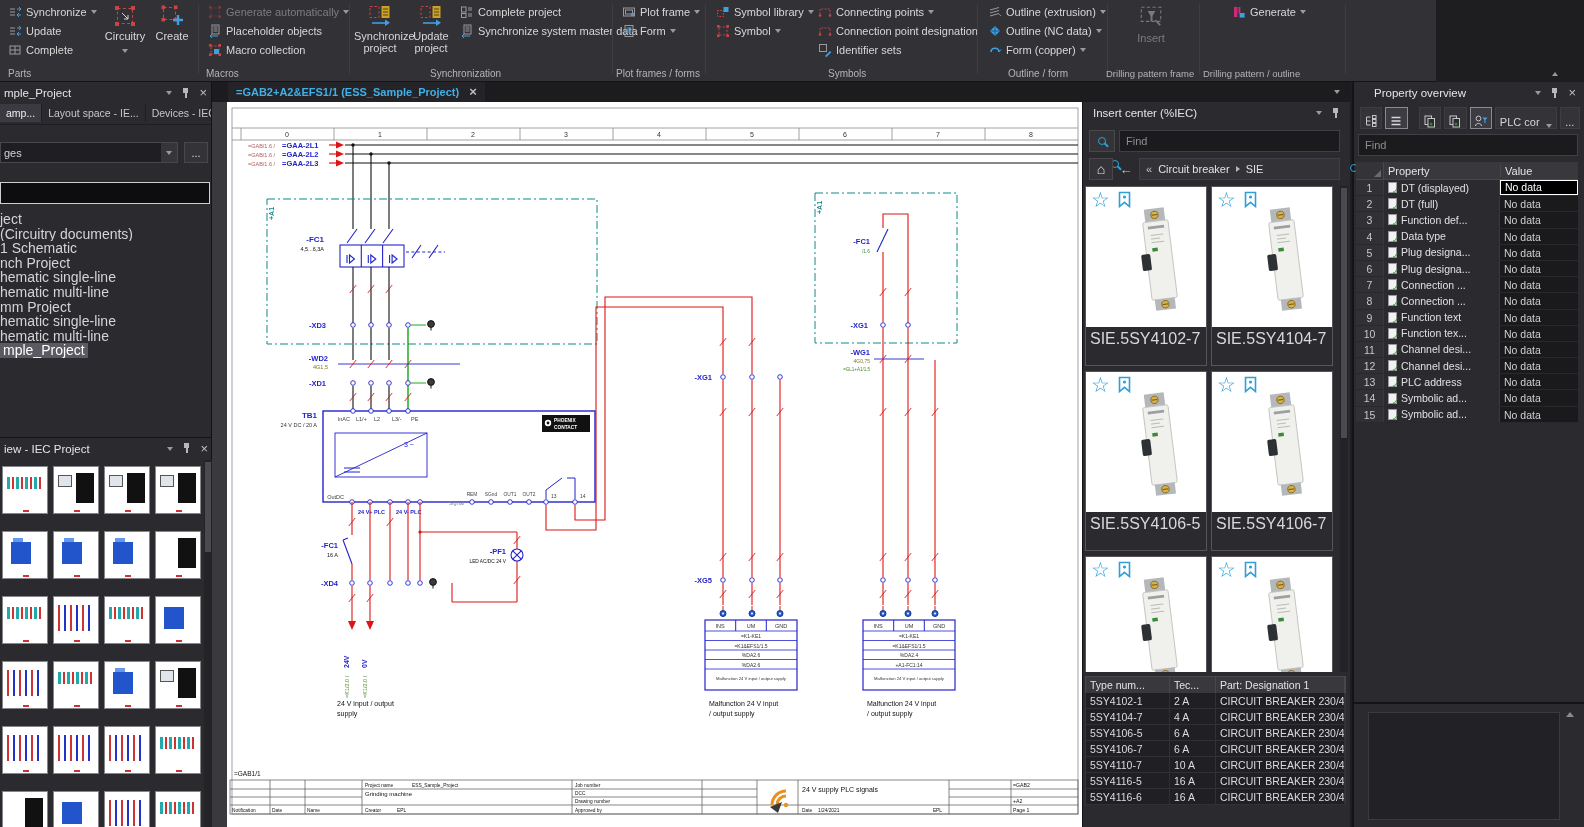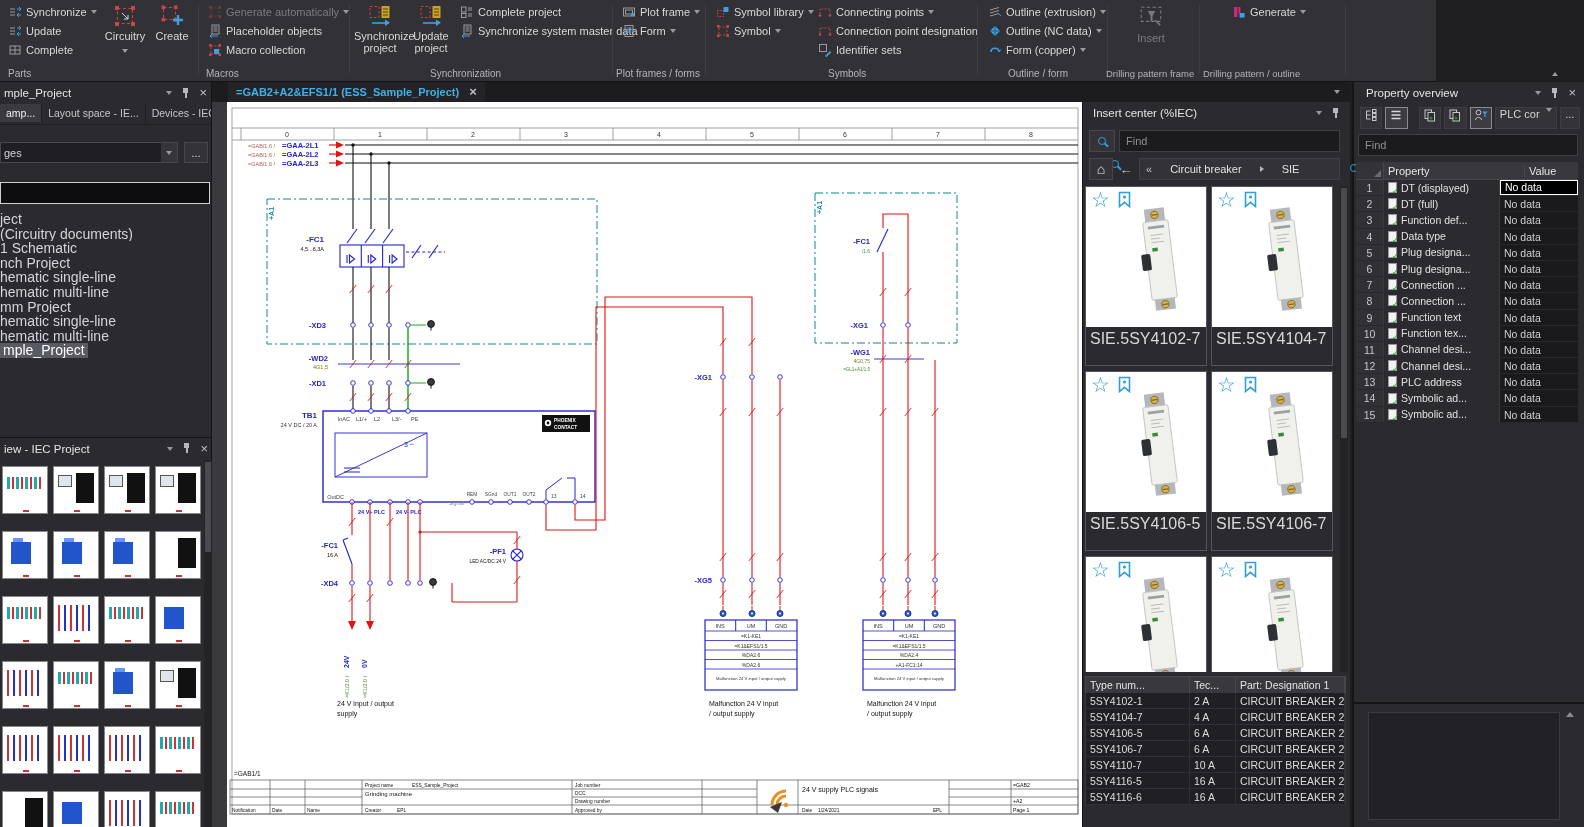--- a/index.html
+++ b/index.html
@@ -44,38 +44,38 @@
   .t-c i.i1{left:22px;top:6px;width:18px;height:30px;background:#111}
   .t-c i.i2{left:4px;top:8px;width:14px;height:12px;background:#dfe5ea;border:1px solid #555}
   .t-d i.i1{left:4px;top:8px;right:4px;height:26px;background:repeating-linear-gradient(90deg,#c33 0 2px,#fff 2px 6px,#23c 6px 8px,#fff 8px 12px)}
   
   #tabbar{position:absolute;left:212px;top:82px;width:1138px;height:20px;background:#1c1c1f}
   #doc-tab{position:absolute;left:16px;top:0;height:20px;display:flex;align-items:center;gap:10px;background:#242428;padding:0 8px;color:#3fb0e8;font-size:11px;font-weight:bold}
   #canvas-wrap{position:absolute;left:212px;top:102px;width:870px;height:725px;background:#fff}
   
   #insert-center{position:absolute;left:1082px;top:102px;width:268px;height:725px;background:#2b2b2f;border-left:1px solid #141416}
   .icbtn{display:flex;align-items:center;justify-content:center;background:#333338;border:1px solid #47474c;color:#d8d8da}
-  #ic-breadcrumb{position:absolute;left:56px;top:56px;right:10px;height:22px;background:#323237;border:1px solid #3f3f45;display:flex;align-items:center;gap:18px;padding:0 6px;font-size:11px;color:#e2e2e4}
+  #ic-breadcrumb{position:absolute;left:56px;top:56px;right:10px;height:22px;background:#323237;border:1px solid #3f3f45;display:flex;align-items:center;gap:6px;padding:0 6px;font-size:11px;color:#e2e2e4}
   .bc-laquo::before{content:"«";color:#c6c6ca}
   .bc-sep{width:0;height:0;border-top:3.5px solid transparent;border-bottom:3.5px solid transparent;border-left:4.5px solid #b8b8bc}
   .card{position:absolute;width:122px;height:180px;border:1px solid #55555c;background:#2b2b2f}
   .card-img{position:relative;height:140px;background:#fff;overflow:hidden}
   .card-label{padding:3px 4px;font-size:16px;color:#d8d8da}
   .star{position:absolute;left:5px;top:2px;color:#2f9fd8;font-size:21px;line-height:22px}
   .bm{position:absolute;left:32px;top:4px}
   .cbimg{position:absolute;left:54px;top:18px;transform:rotate(-7deg)}
   #ic-table{position:absolute;left:2px;top:574px;right:4px;font-size:10.5px}
   .ict-h{display:flex;background:#38383d;border:1px solid #47474c;border-bottom:0;color:#e4e4e6}
   .ict-h div{padding:2px 4px;border-right:1px solid #47474c;overflow:hidden;white-space:nowrap}
   .ict-r{display:flex;background:#202024;border-left:1px solid #35353a;border-right:1px solid #35353a;border-bottom:1px solid #303035;color:#dcdcde}
   .ict-r div{padding:1.5px 4px;border-right:1px solid #303035;overflow:hidden;white-space:nowrap}
-  .c1{width:104px;flex:none}.c2{width:46px;flex:none}.c3{flex:1}
+  .c1{width:84px;flex:none}.c2{width:46px;flex:none}.c3{flex:1}
   
   #prop-panel{position:absolute;left:1352px;top:82px;width:232px;height:745px;background:#2b2b2f;border-left:2px solid #141416}
-  .tbtn{width:24px;height:22px;display:inline-flex;align-items:flex-start;justify-content:center;background:#333338;border:1px solid #3d3d42}
+  .tbtn{width:24px;height:22px;display:inline-flex;align-items:flex-end;justify-content:center;background:#333338;border:1px solid #3d3d42}
   .tbtn.active{border-color:#8a8a90;background:#3c3c42}
   .pgrid-h{display:flex;background:#38383d;border-bottom:1px solid #47474c;color:#e4e4e6;height:18px;align-items:center}
   .prow{display:flex;height:16.2px;align-items:center;border-bottom:1px solid #29292d;font-size:10.5px}
   .pnum{width:28px;flex:none;text-align:center;background:#303035;color:#c8c8cc;height:100%;line-height:16px;border-right:1px solid #3a3a3f}
   .pname{flex:1;display:flex;align-items:center;gap:4px;padding-left:4px;color:#e0e0e2;height:100%;border-right:1px solid #3a3a3f;white-space:nowrap;overflow:hidden}
   .pval{width:78px;flex:none;height:100%;line-height:16px;padding-left:4px;background:#1a1a1d;color:#cfcfd2;white-space:nowrap;overflow:hidden}
   .pval.sel{background:#000;border:1.5px solid #fff;color:#fff;line-height:13px}
   .doc-ic{width:9px;height:11px;background:#f2f2f2;border:1px solid #98989c;position:relative;flex:none}
   .doc-ic::after{content:"✓";position:absolute;right:-3px;bottom:-4px;color:#2ca02c;font-size:9px}
   .corner{width:28px;height:100%;background:#333338;position:relative;border-right:1px solid #47474c}
@@ -1173,21 +1173,21 @@
       </div>
     <div class="ict-r">
         <div class="c1">5SY4116-6</div>
         <div class="c2">16 A</div>
         <div class="c3">CIRCUIT BREAKER 230/400V 10KA,...</div>
       </div>
   </div>
 </div>
 
 <div id="prop-panel">
-  <div class="panel-title" style="padding-left:12px">
+  <div class="panel-title" style="padding-left:20px">
     <span>Property overview</span>
     <span class="pt-icons" style="padding-right:4px">
         <span class="chev"></span>
         <span class="pin-icon"></span>
         <span class="x-icon"></span>
       </span>
   </div>
   <div class="abs" style="left:6px;top:24px;right:4px;height:24px;display:flex;gap:3px;align-items:center">
     <span class="tbtn">
         <svg width="14" height="14">
@@ -1224,21 +1224,21 @@
       </span>
   </div>
   <div class="abs" style="left:4px;top:52px;right:6px">
     <input class="find" placeholder="Find" style="">
     <span class="mag abs" style="right:8px;top:6px"></span>
   </div>
   <div class="abs" style="left:2px;top:80px;right:6px">
     <div class="pgrid-h">
       <span class="corner"></span>
       <span style="flex:1;padding-left:4px">Property</span>
-      <span style="width:54px;flex:none;border-left:1px solid #47474c;padding-left:4px">Value</span>
+      <span style="width:78px;flex:none;border-left:1px solid #47474c;padding-left:4px">Value</span>
     </div>
     <div class="prow">
         <span class="pnum">1</span>
         <span class="pname">
           <span class="doc-ic"></span>
           <span>DT (displayed)</span>
         </span>
         <span class="pval sel">No data</span>
       </div>
     <div class="prow">

